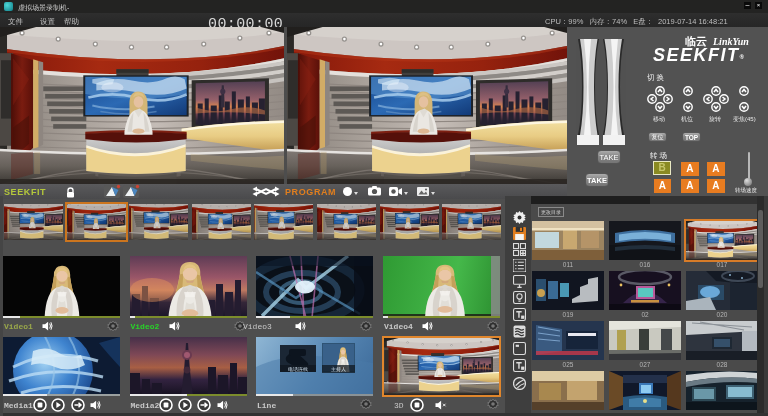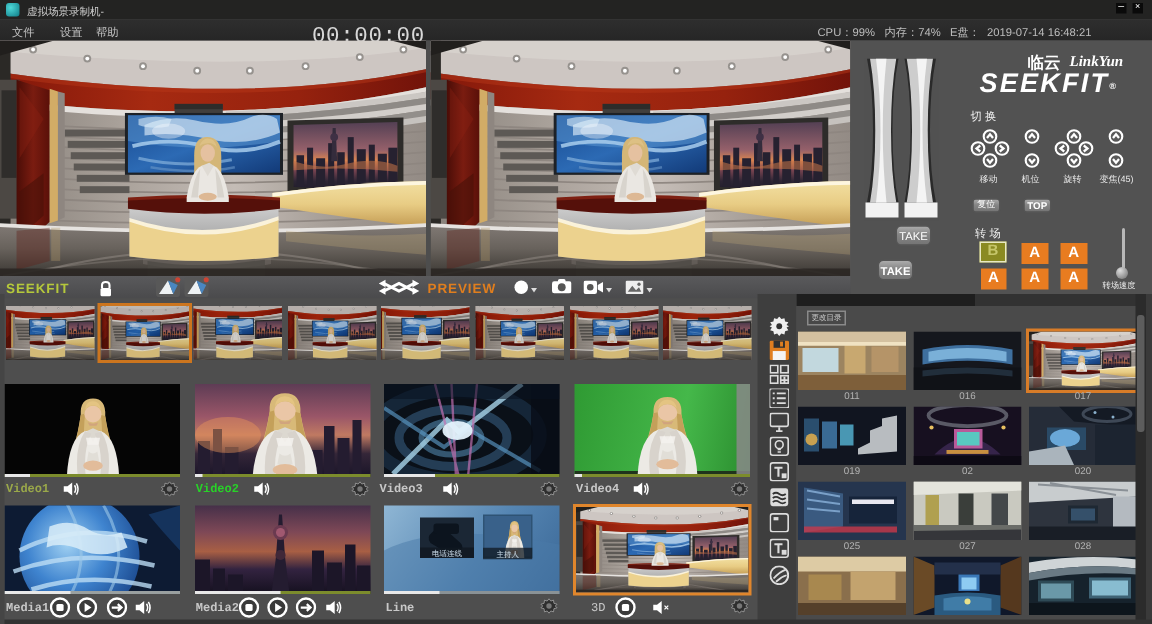--- a/index.html
+++ b/index.html
@@ -358,21 +358,21 @@
     <path d="M8 3 L11.5 12 L14.5 6 Z" fill="#4a86c0"></path>
     <circle cx="14.5" cy="2.5" r="1.7" fill="#cc4433"></circle>
  <path d="M21 12 L27 3 L30.5 12 Z" fill="#eef2f4"></path>
     <path d="M27 3 L30.5 12 L33.5 6 Z" fill="#4a86c0"></path>
     <circle cx="33.5" cy="2.5" r="1.7" fill="#cc4433"></circle>
 </svg>
 <svg class="abs" style="left:252px;top:186px;" width="28" height="11" viewBox="0 0 28 11">
  <path d="M4 3 L14 8 L24 3 M4 8 L14 3 L24 8" stroke="#fff" stroke-width="2" fill="none"></path>
  <path d="M5 0.5 L0.5 3 L5 5.5 Z M5 5.5 L0.5 8 L5 10.5 Z M23 0.5 L27.5 3 L23 5.5 Z M23 5.5 L27.5 8 L23 10.5 Z" fill="#fff"></path>
 </svg>
-<div class="abs" style="left:285px;top:187px;font-size:9px;font-weight:bold;color:#e07e1e;letter-spacing:.6px;">PREVIEW</div>
+<div class="abs" style="left:285px;top:187px;font-size:9px;font-weight:bold;color:#e07e1e;letter-spacing:.6px;">PROGRAM</div>
 <div class="abs" style="left:343px;top:187px;width:9px;height:9px;border-radius:50%;background:#fff;"></div>
 <div class="abs" style="left:354px;top:192px;width:0;height:0;border-left:2.5px solid transparent;border-right:2.5px solid transparent;border-top:3.5px solid #ddd;"></div>
 <svg class="abs" style="left:368px;top:186px;" width="13" height="10" viewBox="0 0 13 10">
     <rect x="0" y="1.5" width="13" height="8" rx="1.5" fill="#fff"></rect>
     <rect x="4" y="0" width="5" height="2.5" rx="1" fill="#fff"></rect>
     <circle cx="6.5" cy="5.5" r="2.6" fill="#555"></circle>
   </svg>
 <svg class="abs" style="left:389px;top:187px;" width="13" height="9" viewBox="0 0 13 9">
     <rect x="0" y="0" width="9" height="9" rx="1.5" fill="#fff"></rect>
     <path d="M9.5 3 L13 1 L13 8 L9.5 6 Z" fill="#fff"></path>
@@ -652,21 +652,21 @@
       <path d="M34 0 L50 62 M62 0 L56 62 M45 0 L48 62" stroke="#c070b0" stroke-width="1.6" opacity=".7"></path>
       <ellipse cx="49" cy="31" rx="10" ry="6.4" fill="#e4f2fc" opacity=".95"></ellipse>
       <rect x="98" y="0" width="19" height="62" fill="#080d16" opacity=".8"></rect>
       <rect x="0" y="0" width="117" height="10" fill="#0a1220" opacity=".55"></rect>
     </svg>
     <div class="abs" style="left:256px;top:315.5px;width:117px;height:2.5px;background:#7c8c2c;"></div>
     <div class="abs" style="left:256px;top:315.5px;width:34px;height:2.5px;background:#e8e8e8;"></div>
     <div class="abs" style="left:365px;top:NaNpx;width:2.6px;height:#98a888px;background:linear-gradient(#8a8a8a 15%,#b892c8)"></div>
     <div class="abs" style="left:368.5px;top:295.5px;width:2.6px;height:20px;background:linear-gradient(#8a8a8a 15%,30)"></div>
     <div class="abs" style="left:256px;top:318px;width:117px;height:16px;"></div>
-    <div class="abs" style="left:253px;top:322px;font-family:'Liberation Mono',monospace;font-size:8px;color:#c8c8c8;font-weight:bold;">Video3</div>
+    <div class="abs" style="left:243px;top:322px;font-family:'Liberation Mono',monospace;font-size:8px;color:#c8c8c8;font-weight:normal;">Video3</div>
     <svg class="abs" style="left:294px;top:321px;" width="13" height="10" viewBox="0 0 20 16">
       <use href="#spk"></use>
     </svg>
     <svg class="abs" style="left:360px;top:320px;" width="12" height="12" viewBox="0 0 20 20">
       <use href="#gear"></use>
     </svg>
     <div class="abs" style="left:383px;top:256px;width:117px;height:62px;background:linear-gradient(100deg,#2f9a33,#45b84a 60%,#2a8c2e);overflow:hidden;">
       <div class="abs" style="left:0;top:58px;width:117px;height:4px;background:#20341c;"></div>
       <div class="abs" style="left:108px;top:0;width:9px;height:62px;background:#8a8a8a;opacity:.85;"></div>
       <svg class="abs" style="left:22px;top:6px;" width="80" height="56">

